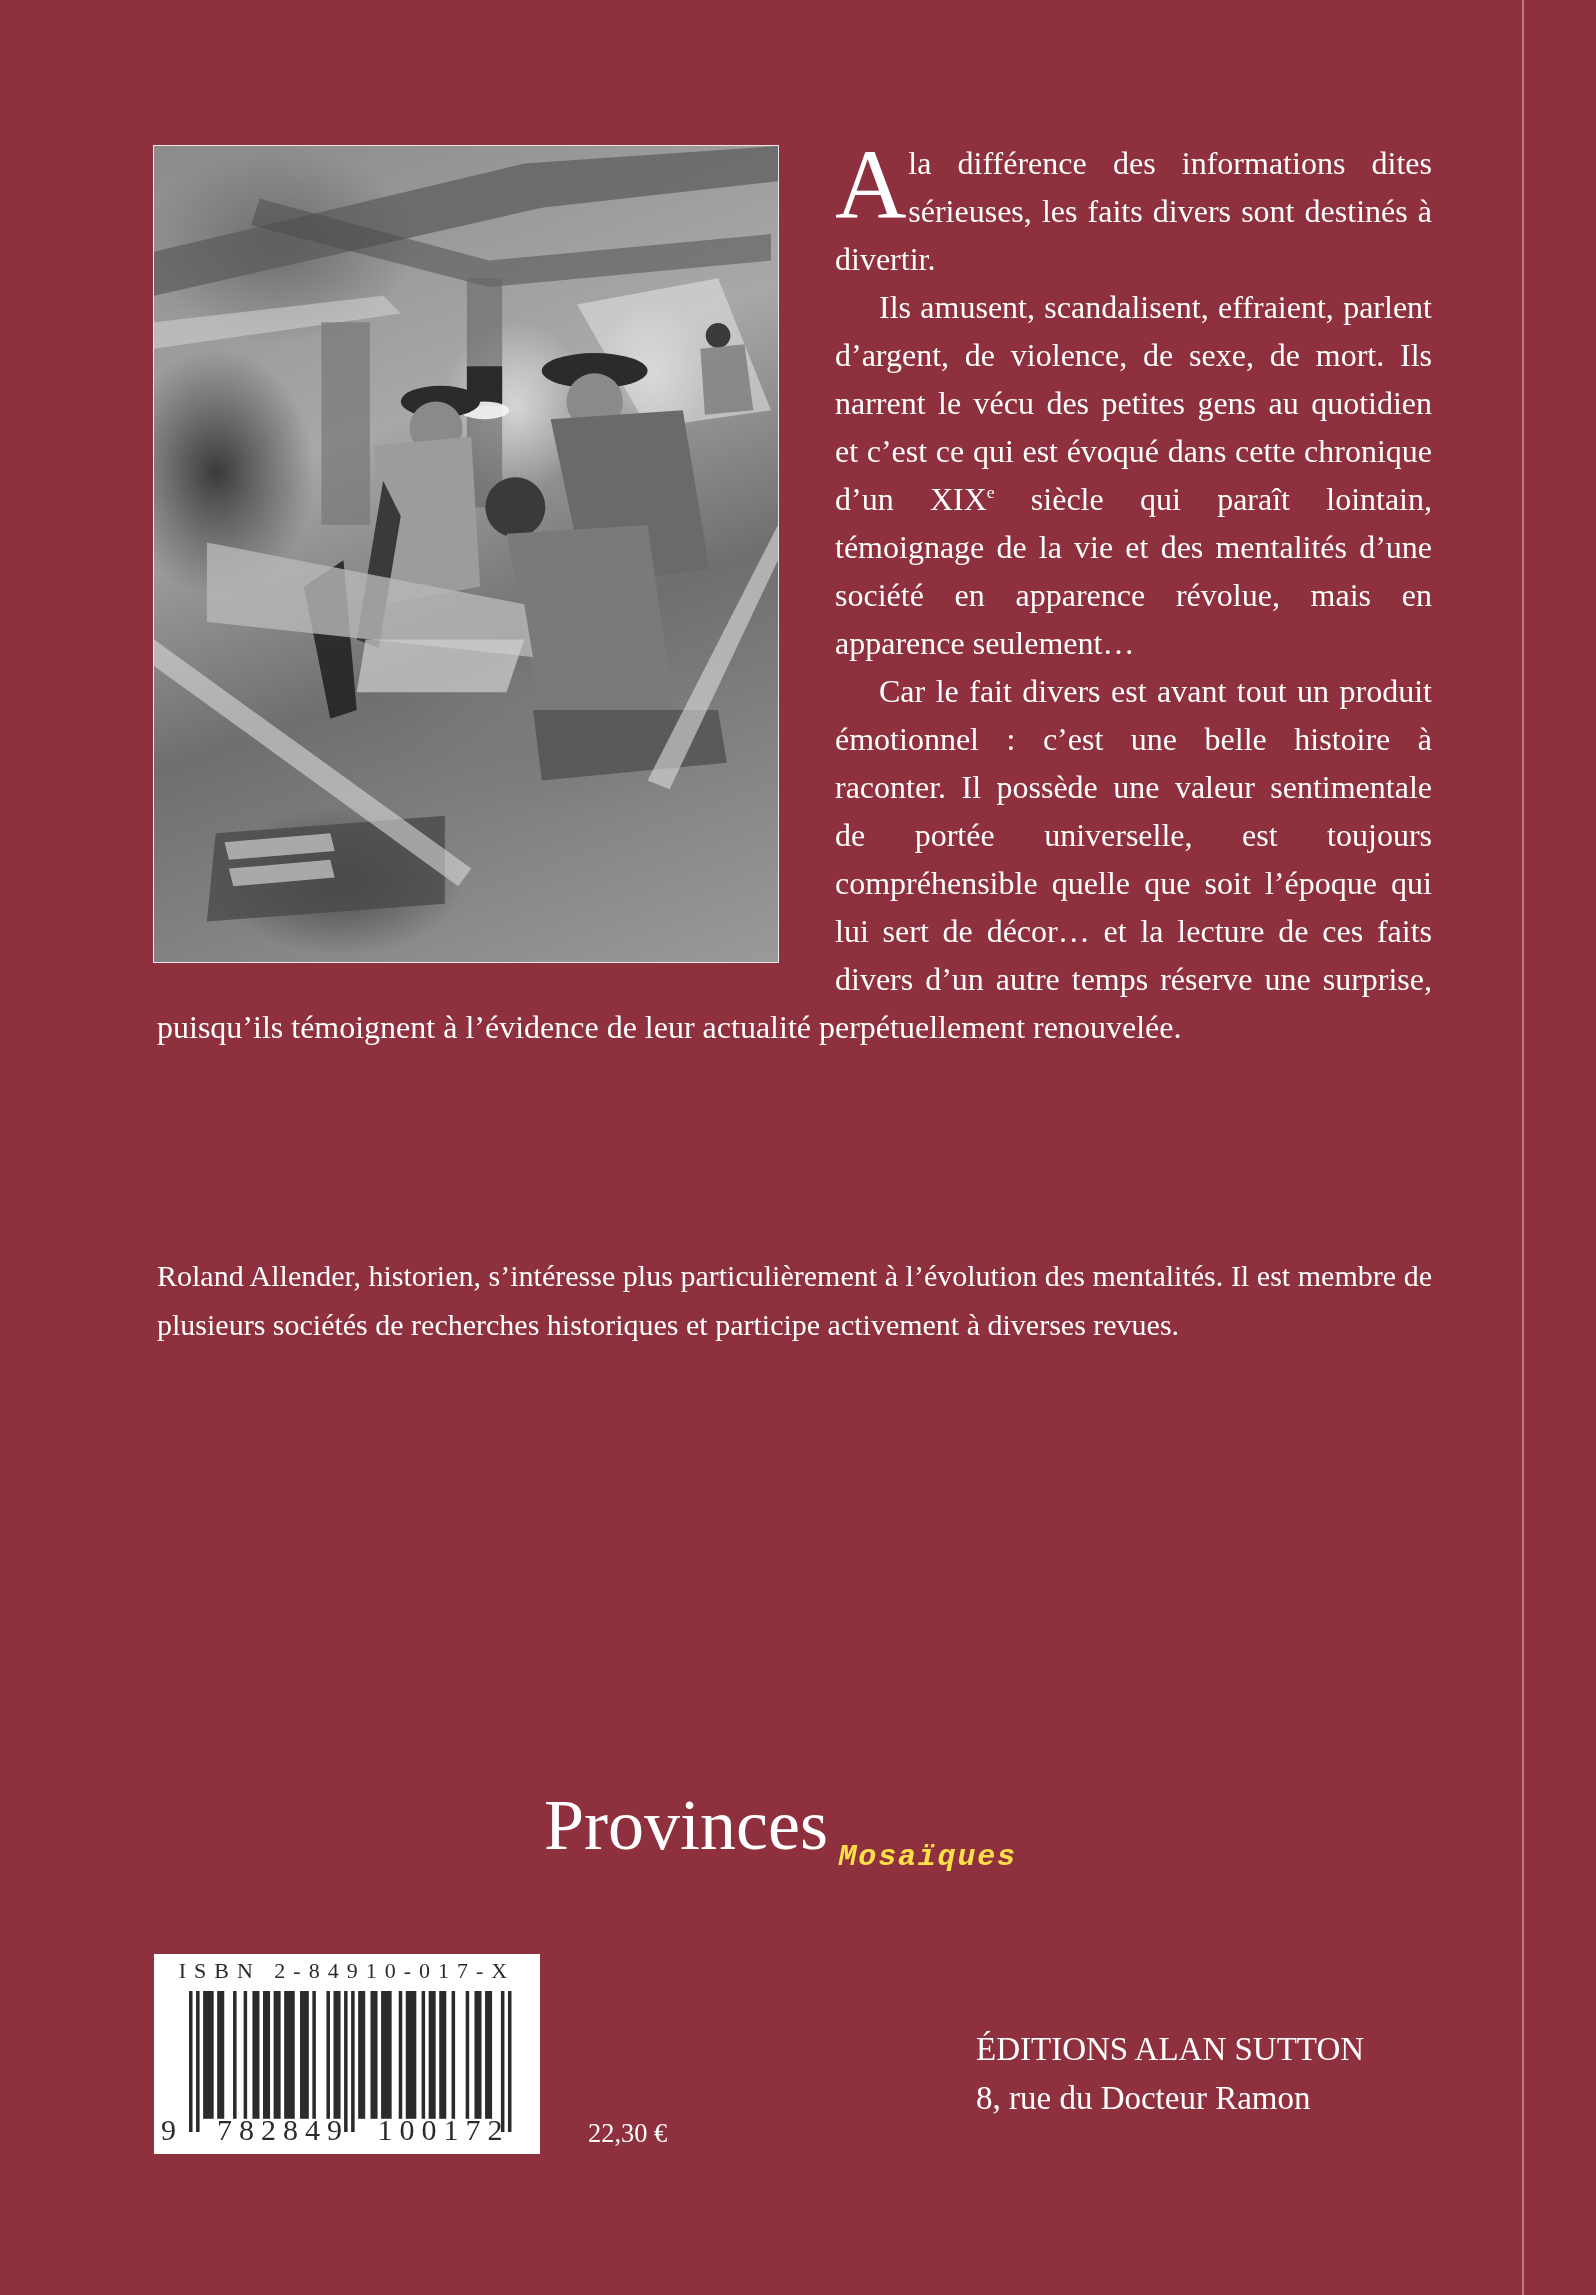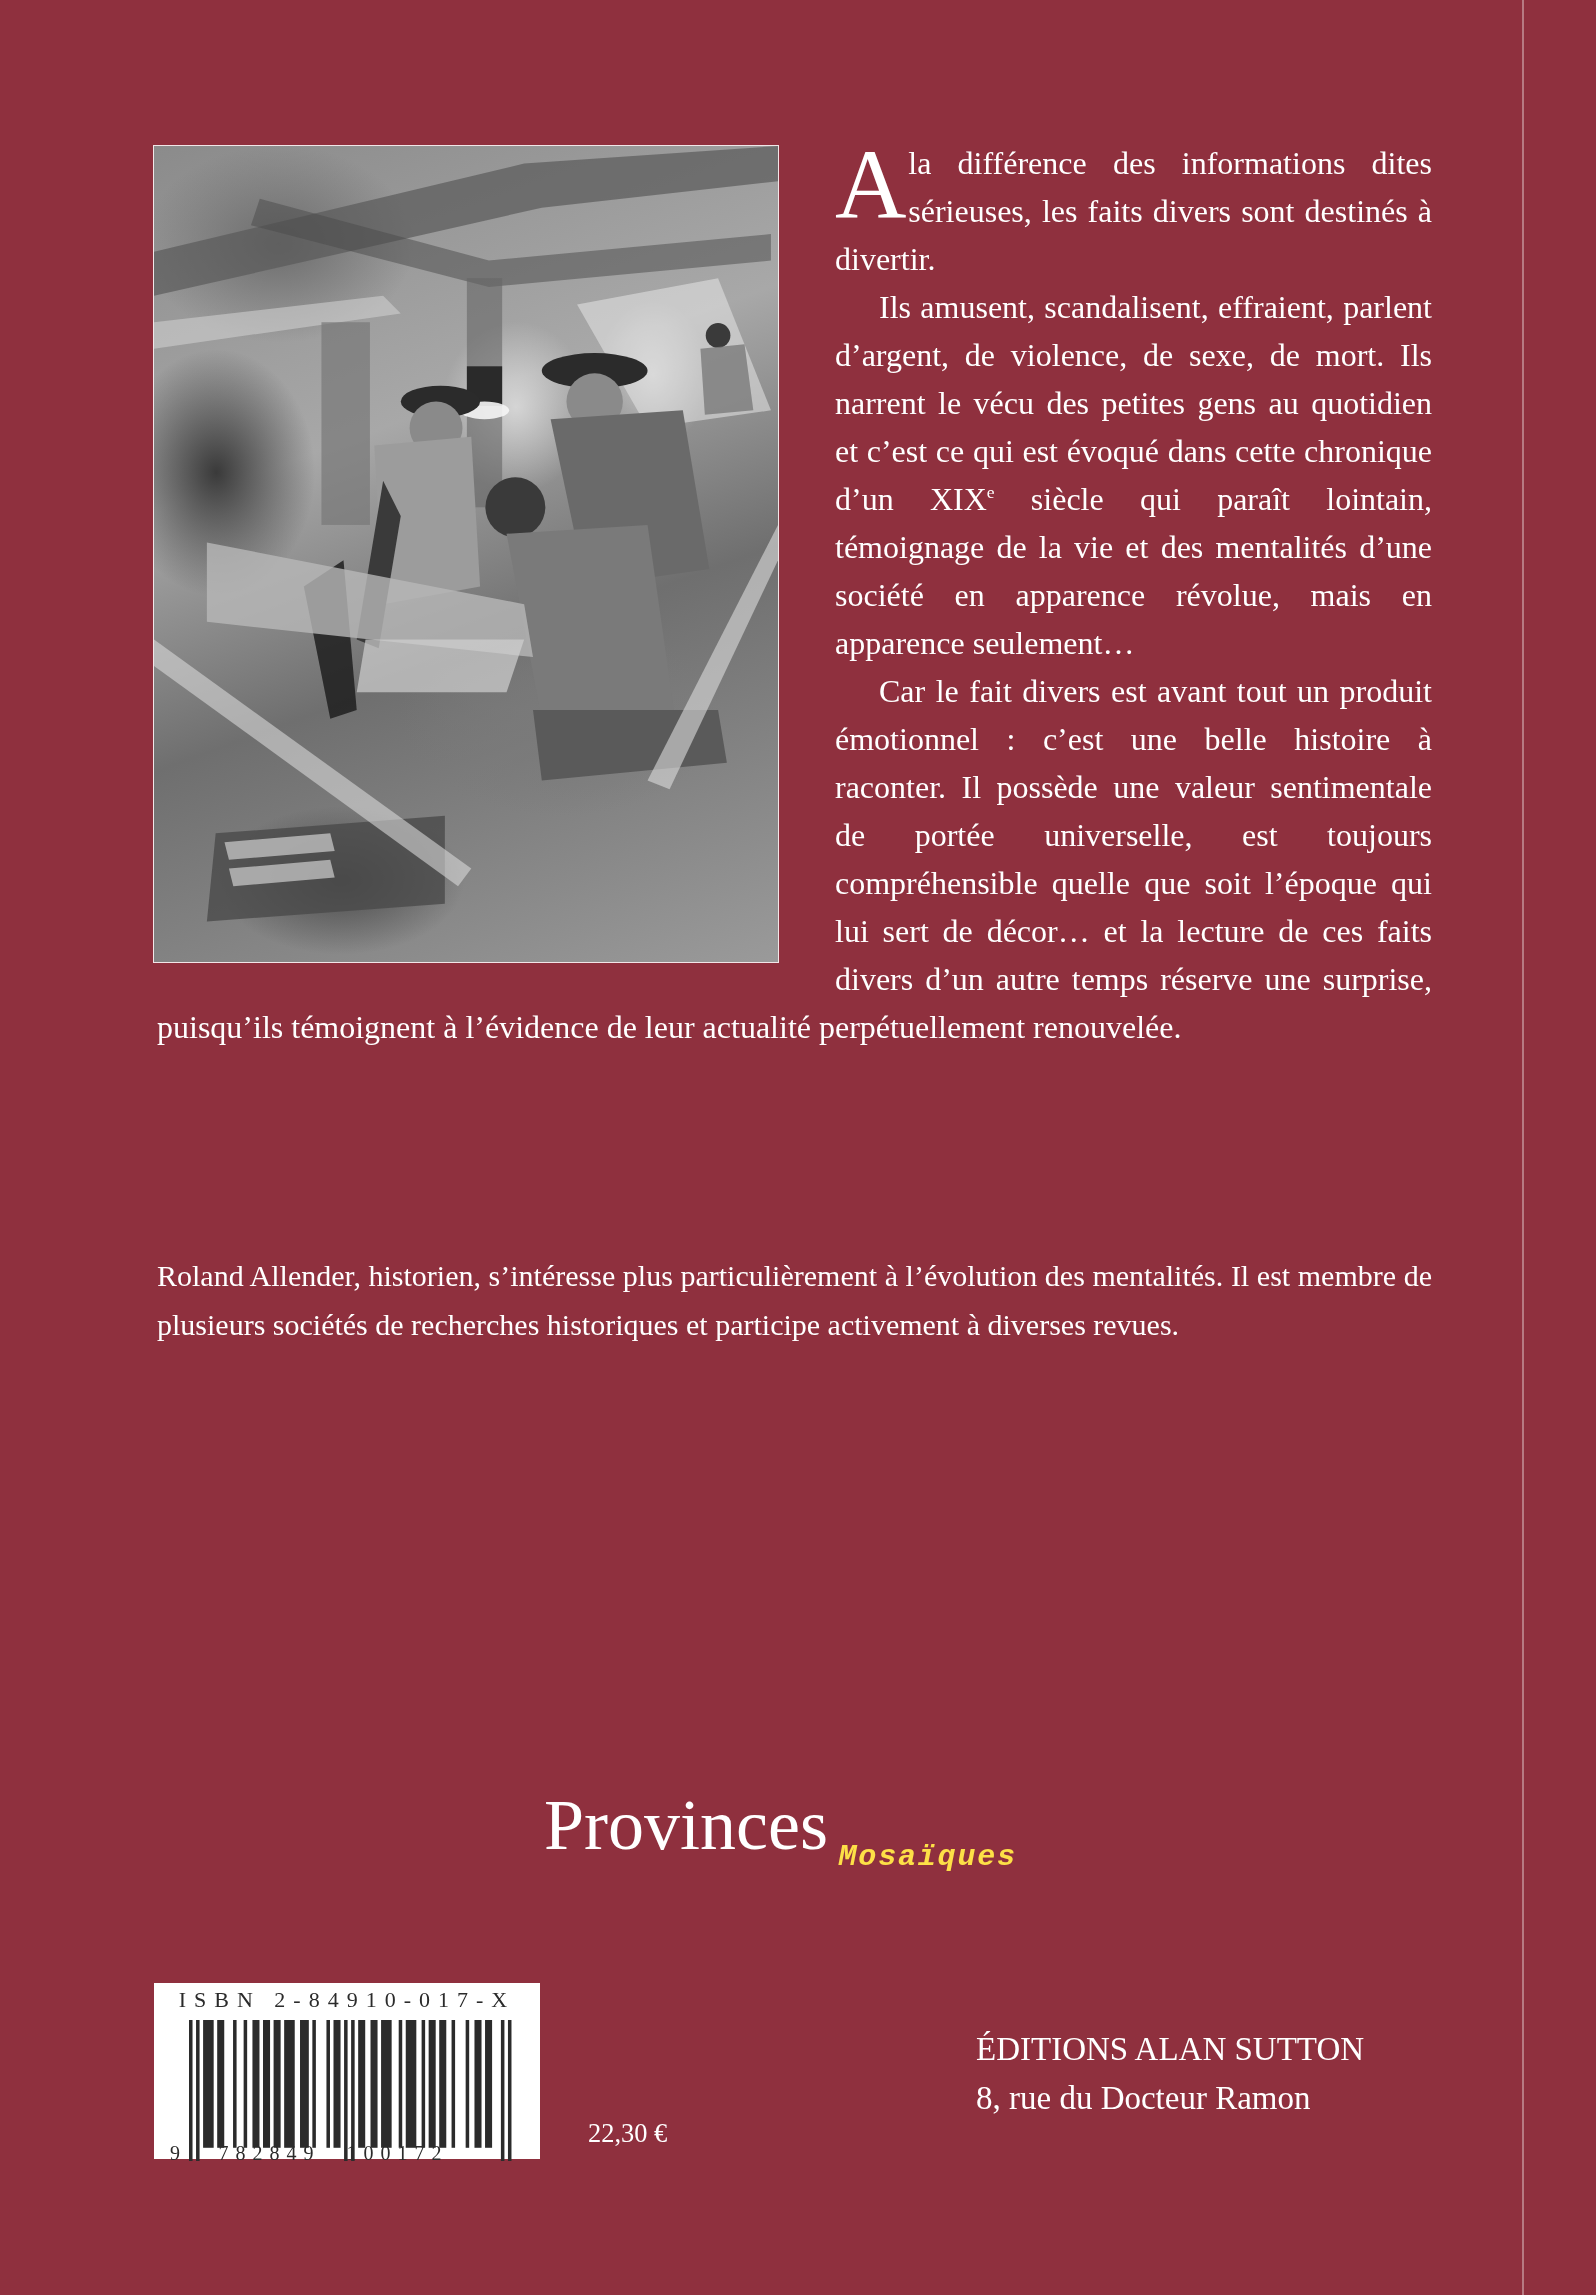--- a/index.html
+++ b/index.html
@@ -104,46 +104,45 @@
       margin-left: 10.6px;
       position: relative;
       top: 16px;
       letter-spacing: 1.8px;
     }
     .barcode-box {
       position: absolute;
       left: 154px;
       top: 1954px;
       width: 386px;
-      height: 176px;
+      height: 200px;
       background: #ffffff;
       color: #2b2b2b;
-      margin-top: 29px;
     }
     .isbn-label {
       position: absolute;
       left: 0;
       top: 3.5px;
       width: 100%;
       text-align: center;
       font-size: 22px;
       letter-spacing: 8px;
     }
     .bars {
       position: absolute;
       left: 35px;
       top: 37px;
       width: 326px;
       height: 141px;
     }
     .ean-digits {
       position: absolute;
-      left: 16px;
+      left: 7px;
       top: 159px;
-      font-size: 20px;
+      font-size: 30px;
       letter-spacing: 7px;
       white-space: nowrap;
       text-align: center;
     }
     .price {
       position: absolute;
       left: 588px;
       top: 2118px;
       font-size: 26.4px;
     }

